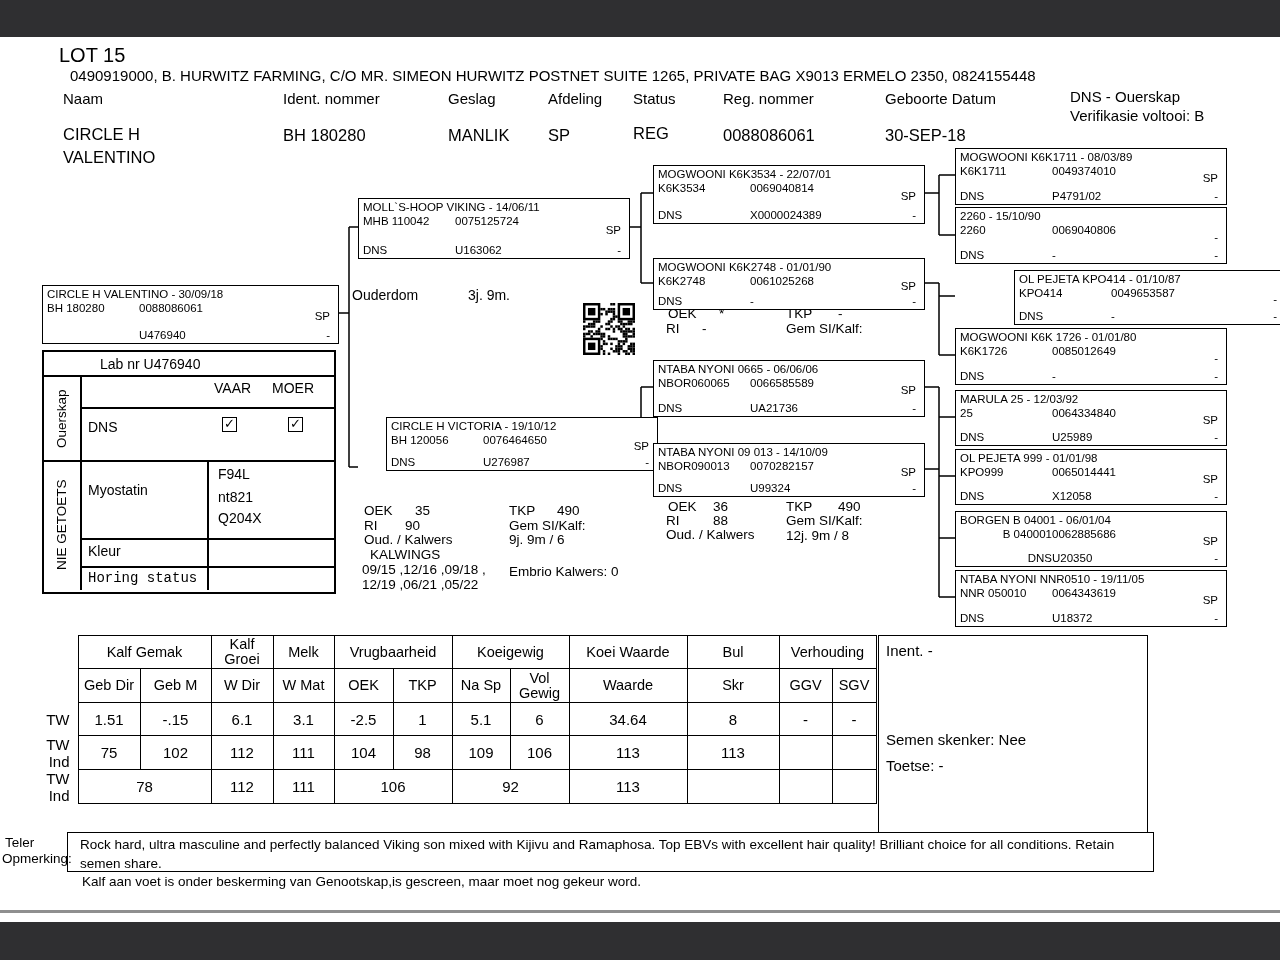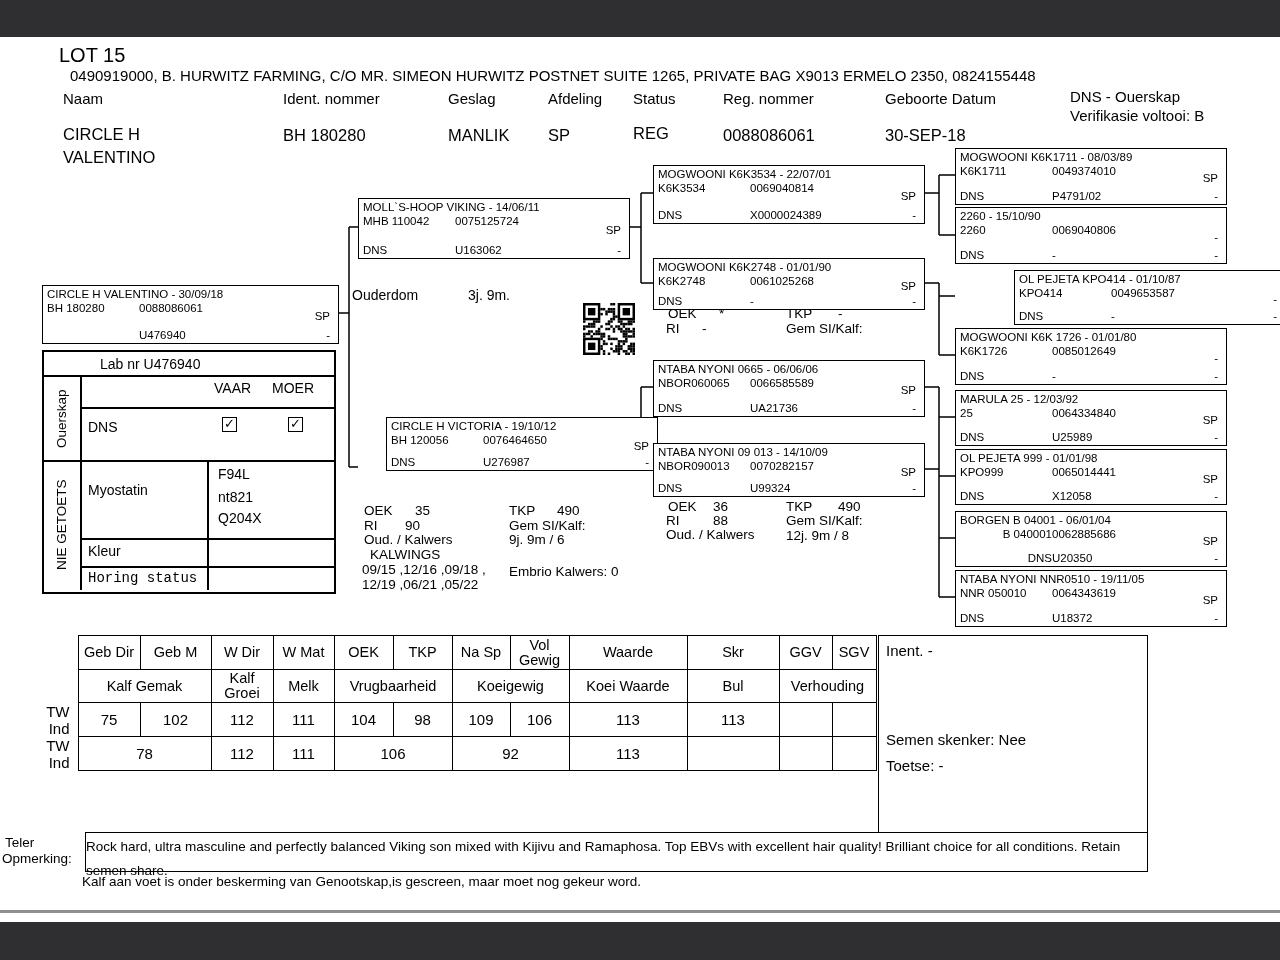--- a/index.html
+++ b/index.html
@@ -26,23 +26,23 @@
   .vline{position:absolute;background:#000;width:1.5px;}
   .vtext{writing-mode:vertical-rl;transform:rotate(180deg);}
   .cb{position:absolute;width:13px;height:13px;border:1.5px solid #000;
       font-size:13px;line-height:11px;text-align:center;}
   .overlay{position:absolute;left:0;top:0;pointer-events:none;}
   #ebv{position:absolute;left:30px;top:635px;border-collapse:collapse;table-layout:fixed;}
   #ebv td{border:1.5px solid #000;text-align:center;vertical-align:middle;
           font-size:15px;padding:0;overflow:hidden;}
   #ebv td.hdr{font-size:14.5px;line-height:15px;white-space:normal;}
   #ebv td.lbl{border:none;font-size:15px;text-align:right;padding-right:8px;background:#fff;}
-  #cmtbox{position:absolute;left:85px;top:832px;width:1061px;height:34px;
-          border:1.5px solid #000;font-size:13.5px;line-height:24px;
-          padding:2px 0;white-space:normal;}
+  #cmtbox{position:absolute;left:67px;top:832px;width:1061px;height:34px;
+          border:1.5px solid #000;font-size:13.5px;line-height:19px;
+          padding:2px 12px;white-space:normal;}
 </style>
 </head>
 <body>
 
 <div class="bar" style="top:0;height:37px;"></div>
 <div class="sep" style="top:910px;"></div>
 <div class="bar" style="top:922px;height:38px;"></div>
 
 <div class="abs t20" style="left:59px;top:44px;">LOT 15</div>
 <div class="abs t15" style="left:70px;top:67px;">0490919000, B. HURWITZ FARMING, C/O MR. SIMEON HURWITZ POSTNET SUITE 1265, PRIVATE BAG X9013 ERMELO 2350, 0824155448</div>
@@ -404,45 +404,60 @@
         <col style="width:59px">
         <col style="width:59px">
         <col style="width:58px">
         <col style="width:59px">
         <col style="width:118px">
         <col style="width:92px">
         <col style="width:53px">
         <col style="width:44px">
       </colgroup>
       <tbody>
+        <tr style="height:33px">
+          <td class="lbl"></td>
+          <td class="hdr" colspan="2">Kalf Gemak</td>
+          <td class="hdr" colspan="1">Kalf Groei</td>
+          <td class="hdr" colspan="1">Melk</td>
+          <td class="hdr" colspan="2">Vrugbaarheid</td>
+          <td class="hdr" colspan="2">Koeigewig</td>
+          <td class="hdr" colspan="1">Koei Waarde</td>
+          <td class="hdr" colspan="1">Bul</td>
+          <td class="hdr" colspan="2">Verhouding</td>
+        </tr>
         <tr style="height:34px">
           <td class="lbl"></td>
           <td class="hdr">Geb Dir</td>
           <td class="hdr">Geb M</td>
           <td class="hdr">W Dir</td>
           <td class="hdr">W Mat</td>
           <td class="hdr">OEK</td>
           <td class="hdr">TKP</td>
           <td class="hdr">Na Sp</td>
           <td class="hdr">Vol Gewig</td>
           <td class="hdr">Waarde</td>
           <td class="hdr">Skr</td>
           <td class="hdr">GGV</td>
           <td class="hdr">SGV</td>
         </tr>
         <tr style="height:33px">
-          <td class="lbl"></td>
-          <td class="hdr" colspan="2">Kalf Gemak</td>
-          <td class="hdr" colspan="1">Kalf Groei</td>
-          <td class="hdr" colspan="1">Melk</td>
-          <td class="hdr" colspan="2">Vrugbaarheid</td>
-          <td class="hdr" colspan="2">Koeigewig</td>
-          <td class="hdr" colspan="1">Koei Waarde</td>
-          <td class="hdr" colspan="1">Bul</td>
-          <td class="hdr" colspan="2">Verhouding</td>
+          <td class="lbl">TW</td>
+          <td>1.51</td>
+          <td>-.15</td>
+          <td>6.1</td>
+          <td>3.1</td>
+          <td>-2.5</td>
+          <td>1</td>
+          <td>5.1</td>
+          <td>6</td>
+          <td>34.64</td>
+          <td>8</td>
+          <td>-</td>
+          <td>-</td>
         </tr>
         <tr style="height:33px">
           <td class="lbl">TW Ind</td>
           <td>75</td>
           <td>102</td>
           <td>112</td>
           <td>111</td>
           <td>104</td>
           <td>98</td>
           <td>109</td>

